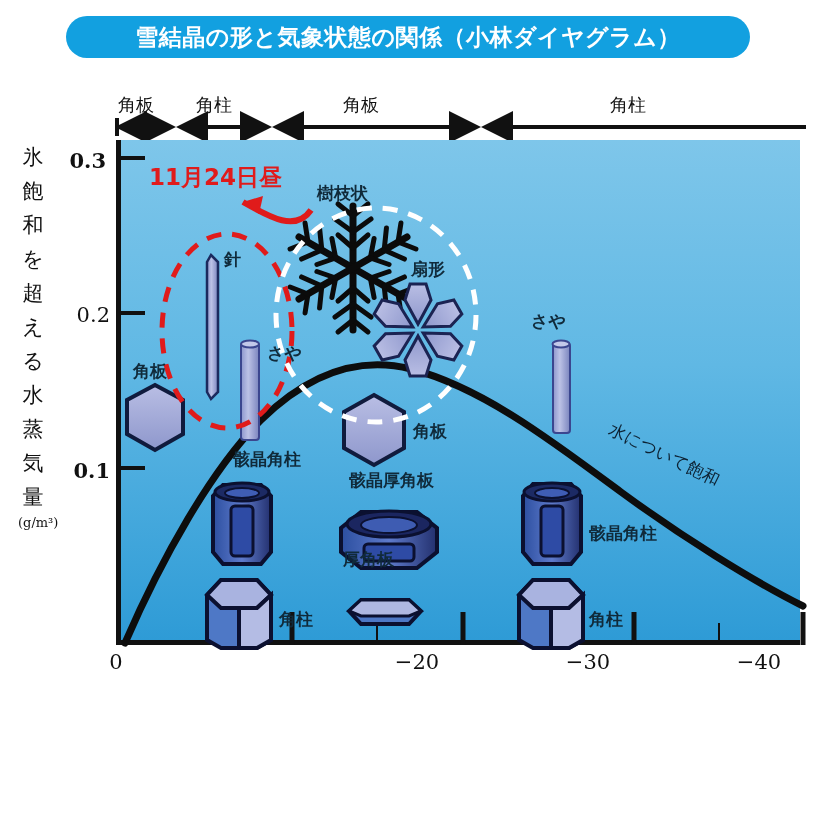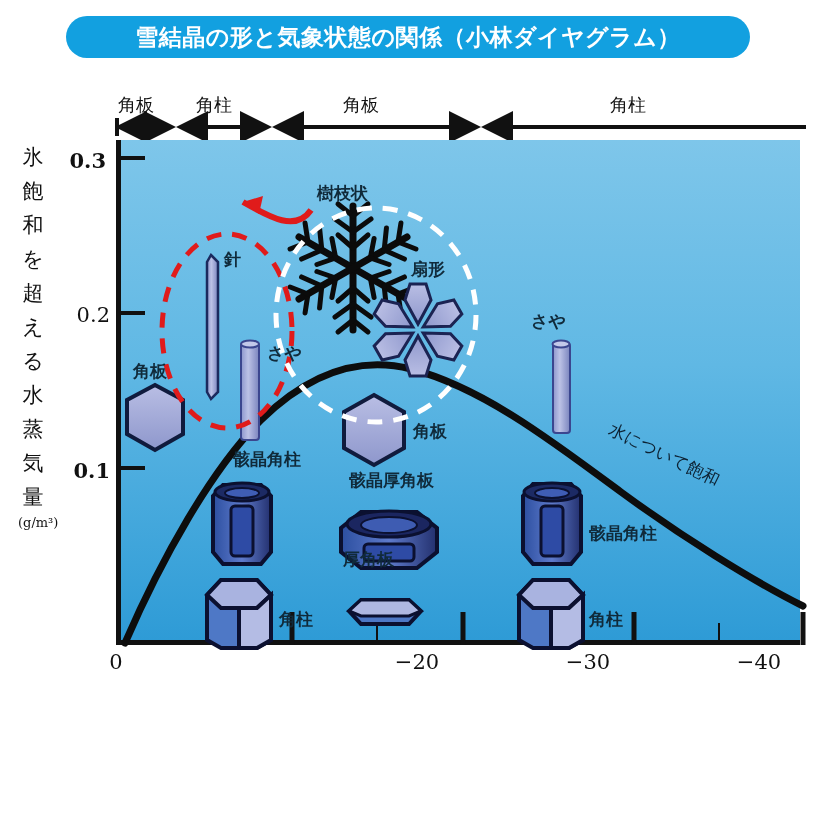--- a/index.html
+++ b/index.html
@@ -304,20 +304,21 @@
         <polygon points="430,468 448,468 462,455 462,500 448,508 430,508" fill="#B4BCE4" stroke="#0b1030" stroke-width="4"></polygon>
       </g>
 
       <ellipse cx="106" cy="191" rx="65" ry="97" fill="none" stroke="#E01B1B" stroke-width="5" stroke-dasharray="15 11"></ellipse>
       <ellipse cx="255" cy="175" rx="100" ry="107" fill="none" stroke="#ffffff" stroke-width="5" stroke-dasharray="15 11"></ellipse>
 
       <path d="M 190,70 C 175,92 150,78 122,62" fill="none" stroke="#E01B1B" stroke-width="6"></path>
       <polygon points="122,62 142,56 138,74" fill="#E01B1B"></polygon>
     </svg>
 
+    <div class="ann-red" style="left:28px;top:22px;">11月24日昼</div>
 
     <div class="clabel" style="left:103px;top:108px;">針</div>
     <div class="clabel" style="left:146px;top:202px;">さや</div>
     <div class="clabel" style="left:196px;top:42px;">樹枝状</div>
     <div class="clabel" style="left:290px;top:118px;">扇形</div>
     <div class="clabel" style="left:410px;top:170px;">さや</div>
     <div class="clabel" style="left:12px;top:220px;">角板</div>
     <div class="clabel" style="left:292px;top:280px;">角板</div>
     <div class="clabel" style="left:112px;top:308px;">骸晶角柱</div>
     <div class="clabel" style="left:228px;top:329px;">骸晶厚角板</div>

